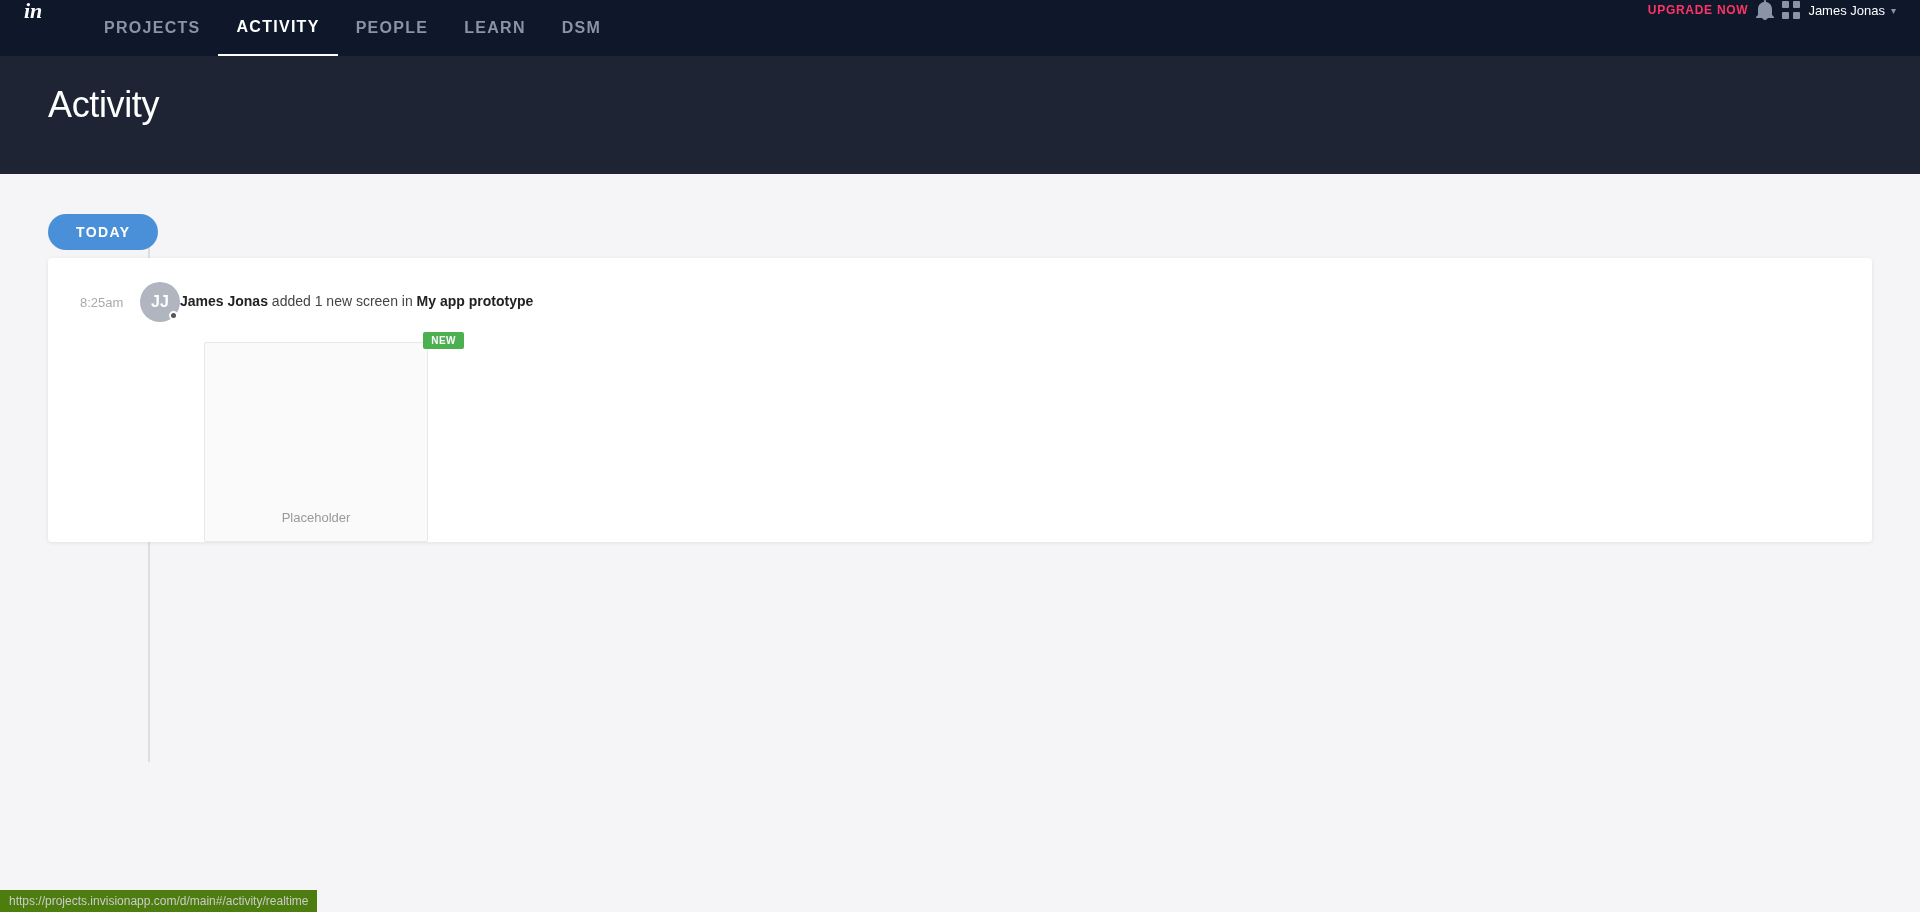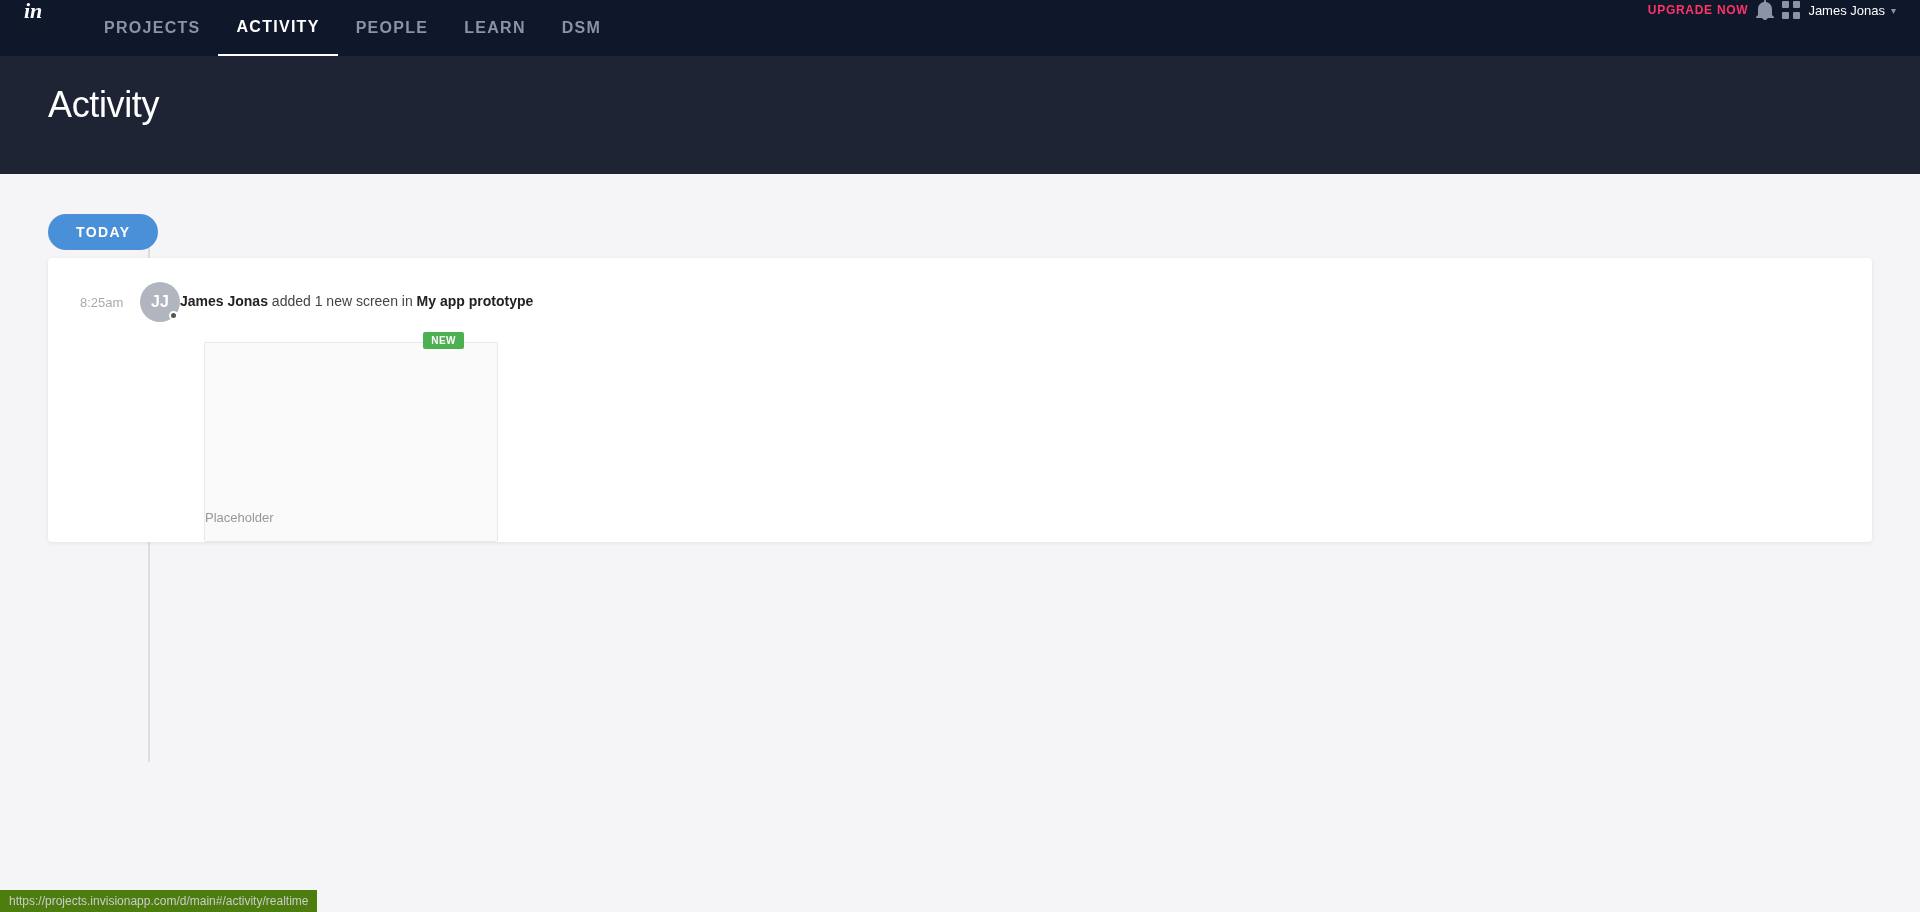--- a/index.html
+++ b/index.html
@@ -209,28 +209,28 @@
       background: #4caf50;
       color: #fff;
       font-size: 10px;
       font-weight: 700;
       padding: 3px 8px;
       border-radius: 2px;
       letter-spacing: 0.05em;
       z-index: 2;
     }
     .screen-thumbnail {
-      width: 294px;
+      width: 224px;
       height: 200px;
       background: #fafafa;
       border: 1px solid #e8e8e8;
       border-radius: 2px;
       display: flex;
       align-items: flex-end;
-      justify-content: flex-start;
+      justify-content: center;
       padding-bottom: 16px;
     }
     .screen-label {
       color: #999;
       font-size: 13px;
     }
 
     
     .status-bar {
       position: fixed;

